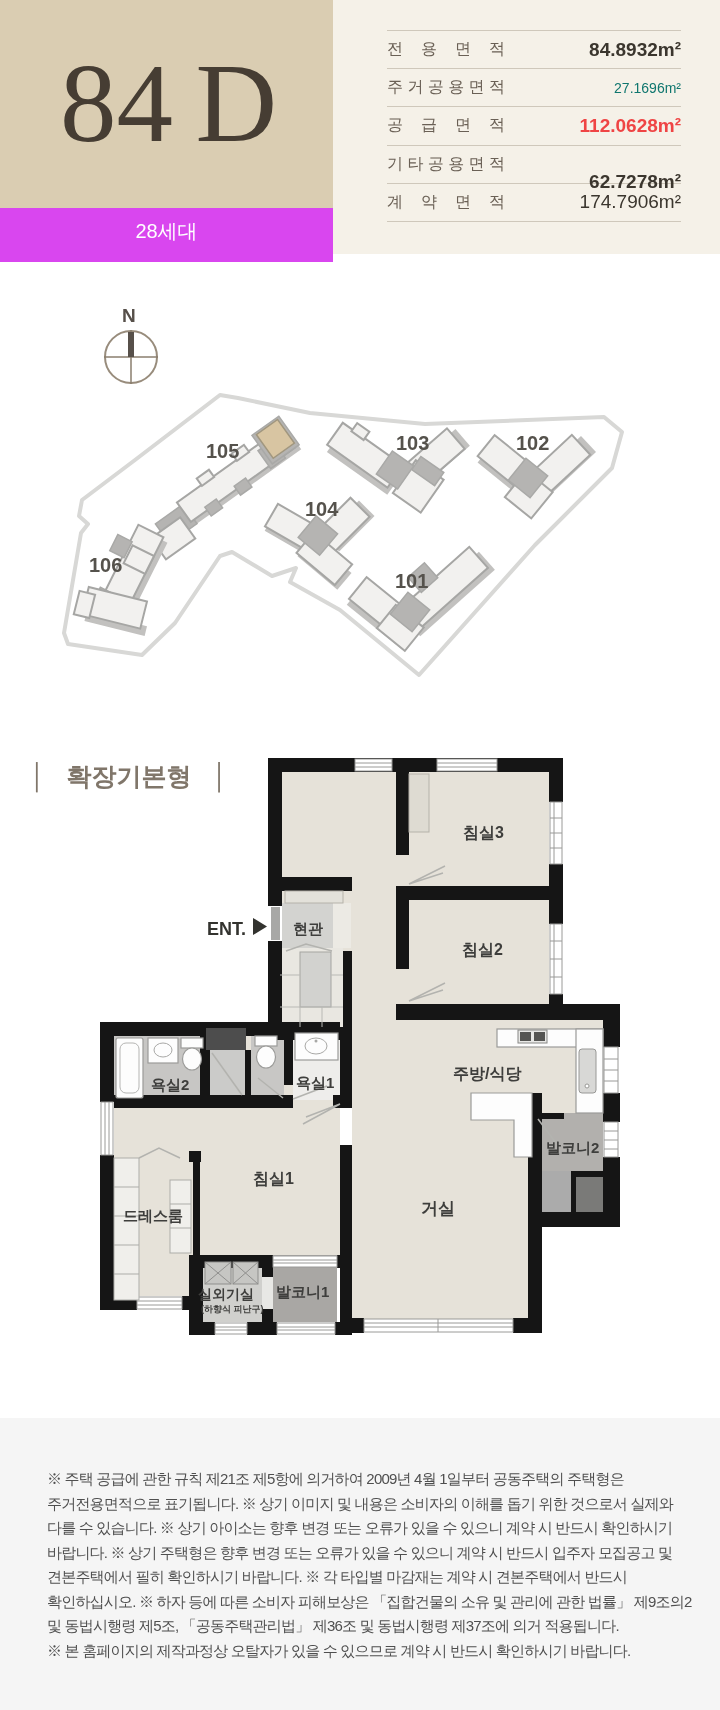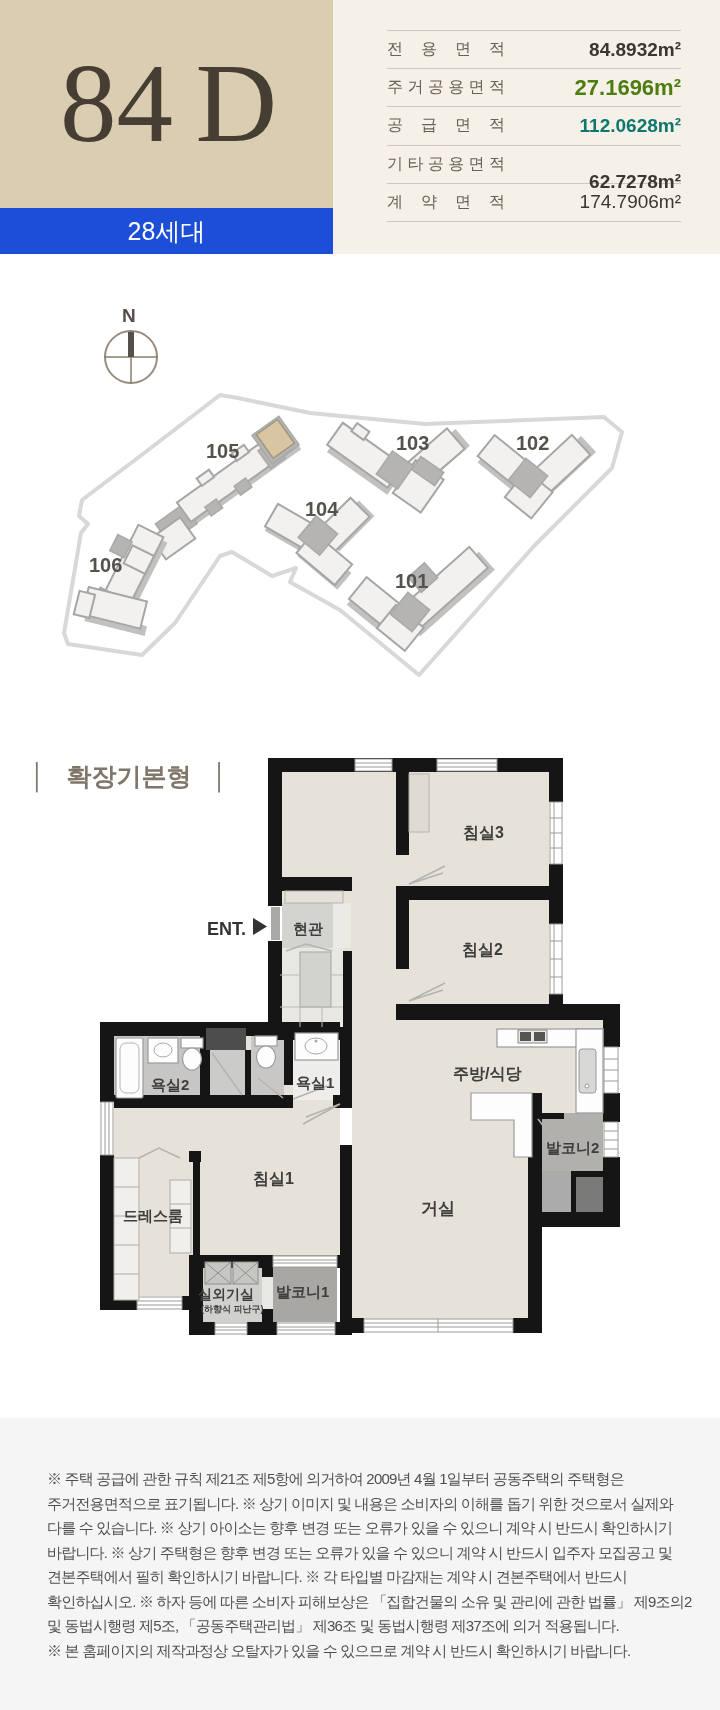--- a/index.html
+++ b/index.html
@@ -7,21 +7,21 @@
   body{width:720px;height:1710px;background:#ffffff;font-family:"Liberation Sans",sans-serif;position:relative;overflow:hidden;}
   .abs{position:absolute;}
 </style>
 </head>
 <body>
 
 <div class="abs" style="left:0;top:0;width:333px;height:208px;background:#dacdb2;"></div>
 
 <div class="abs" style="left:0;top:0;width:333px;height:208px;font-family:'Liberation Serif',serif;font-size:113px;color:#463d33;text-align:center;line-height:206px;padding-left:4px;box-sizing:border-box;">84 D</div>
 
-<div class="abs" style="left:0;top:208px;width:333px;height:46px;background:#1d4ed8;color:#ffffff;font-size:25px;text-align:center;line-height:46px;">28세대</div>
+<div class="abs" style="left:0;top:208px;width:333px;height:54px;background:#d946ef;color:#ffffff;font-size:20px;text-align:center;line-height:46px;">28세대</div>
 
 <div class="abs" style="left:333px;top:0;width:387px;height:254px;background:#f5f1e8;"></div>
 <div class="abs" style="left:387px;top:30px;width:294px;">
 
   <div style="border-top:1px solid #cfc8bb;height:37.2px;display:flex;align-items:center;justify-content:space-between;">
     <span style="display:flex;justify-content:space-between;width:118px;font-size:16px;color:#6a6055;font-style:normal;">
         <i>전</i>
         <i>용</i>
         <i>면</i>
         <i>적</i>
@@ -31,31 +31,31 @@
 
   <div style="border-top:1px solid #cfc8bb;height:37.2px;display:flex;align-items:center;justify-content:space-between;">
     <span style="display:flex;justify-content:space-between;width:118px;font-size:16px;color:#6a6055;font-style:normal;">
         <i>주</i>
         <i>거</i>
         <i>공</i>
         <i>용</i>
         <i>면</i>
         <i>적</i>
       </span>
-    <span style="font-size:22px;font-weight:700;color:#4d7c0f;">27.1696m²</span>
+    <span style="font-size:14px;font-weight:400;color:#0f766e;">27.1696m²</span>
   </div>
 
   <div style="border-top:1px solid #cfc8bb;height:37.2px;display:flex;align-items:center;justify-content:space-between;">
     <span style="display:flex;justify-content:space-between;width:118px;font-size:16px;color:#6a6055;font-style:normal;">
         <i>공</i>
         <i>급</i>
         <i>면</i>
         <i>적</i>
       </span>
-    <span style="font-size:19px;font-weight:700;color:#0f766e;">112.0628m²</span>
+    <span style="font-size:19px;font-weight:700;color:#ef4444;">112.0628m²</span>
   </div>
 
   <div style="border-top:1px solid #cfc8bb;height:37.2px;display:flex;align-items:center;justify-content:space-between;">
     <span style="display:flex;justify-content:space-between;width:118px;font-size:16px;color:#6a6055;font-style:normal;">
         <i>기</i>
         <i>타</i>
         <i>공</i>
         <i>용</i>
         <i>면</i>
         <i>적</i>

